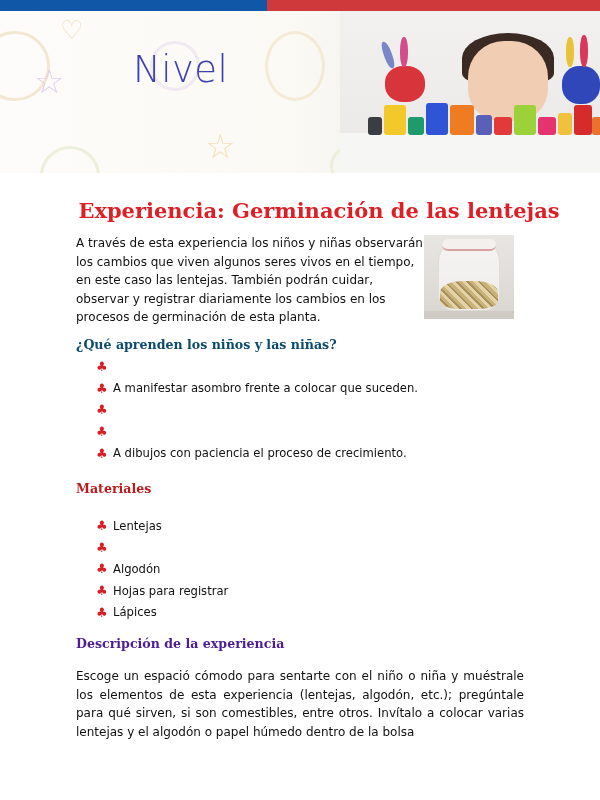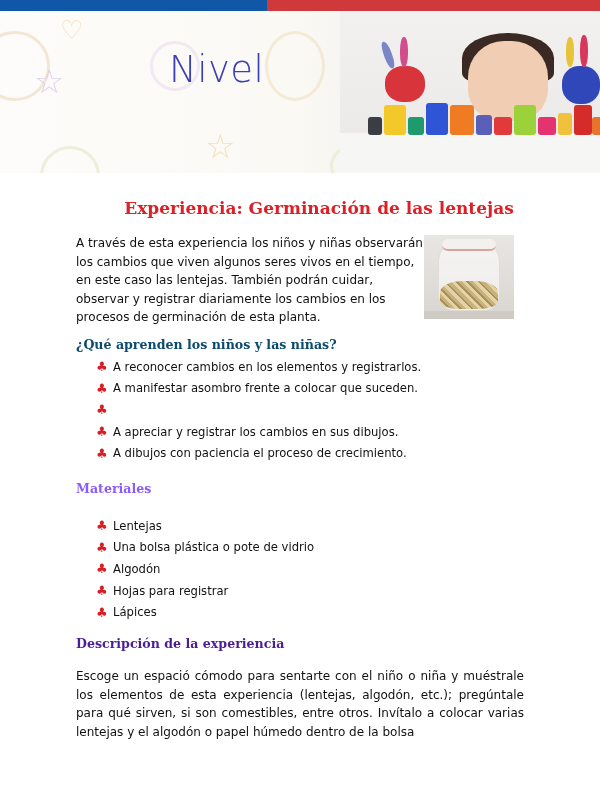--- a/index.html
+++ b/index.html
@@ -8,46 +8,46 @@
 
     .topbar { position: absolute; top: 0; left: 0; width: 600px; height: 11px; }
     .topbar .blue { position: absolute; left: 0; top: 0; width: 267px; height: 11px; background: #1057a8; }
     .topbar .red { position: absolute; left: 267px; top: 0; width: 333px; height: 11px; background: #d0393c; }
 
     .banner { position: absolute; top: 11px; left: 0; width: 600px; height: 162px;
       background: linear-gradient(90deg, #fdfcfa 0%, #fbf9f4 50%, #f3f1ee 65%, #eceae7 100%); overflow: hidden; }
     .doodle { position: absolute; border-radius: 50%; border: 3px solid; opacity: 0.45; }
     .star { position: absolute; color: #d9c7e8; font-size: 34px; opacity: 0.8; }
     .brand { position: absolute; left: 133px; top: 40px; }
-    .brand .nivel { font-family: "DejaVu Sans", sans-serif; font-size: 37px; font-weight: 300; color: #3d3fb5; line-height: 38px; letter-spacing: 0.5px; margin-left: 36px; }
+    .brand .nivel { font-family: "DejaVu Sans", sans-serif; font-size: 37px; font-weight: 300; color: #3d3fb5; line-height: 38px; letter-spacing: 0.5px; }
     .brand .trans { font-family: "DejaVu Sans", sans-serif; font-size: 36px; font-weight: bold; color: #3a3aa8; line-height: 40px; letter-spacing: -0.5px; margin-left: -52px; }
 
     .photo { position: absolute; left: 340px; top: 0; width: 260px; height: 162px; }
     .photo .wall { position: absolute; inset: 0; background: linear-gradient(180deg,#f2f1ef,#e9e8e6); }
     .face { position: absolute; left: 128px; top: 30px; width: 80px; height: 80px; border-radius: 45% 45% 40% 40%; background: #f1cdb3; }
     .hair { position: absolute; left: 122px; top: 22px; width: 92px; height: 50px; border-radius: 50% 50% 20% 20%; background: #3b2a23; }
     .hand { position: absolute; border-radius: 45%; }
     .jar { position: absolute; bottom: 38px; border-radius: 3px; }
     .table { position: absolute; left: 0; bottom: 0; width: 260px; height: 40px; background: #f6f6f5; }
 
     .title { position: absolute; left: 0; width: 600px; top: 198px; text-align: center;
-      font-family: "DejaVu Serif", serif; font-weight: bold; font-size: 17px; color: #dd1f26; padding-left: 38px; }
+      font-family: "DejaVu Serif", serif; font-weight: bold; font-size: 21px; color: #dd1f26; padding-left: 38px; }
 
     .para { position: absolute; font-family: "DejaVu Sans", sans-serif; font-size: 12px; line-height: 18.5px; color: #111; }
     .intro { left: 76px; top: 234px; width: 350px; }
     .jarimg { position: absolute; left: 424px; top: 235px; width: 90px; height: 84px; background: linear-gradient(180deg,#e8e6e3,#d9d6d1); overflow: hidden; }
     .jarimg .glass { position: absolute; left: 14px; top: 6px; width: 62px; height: 70px; border-radius: 30% 30% 25% 25%; background: rgba(255,255,255,0.55); border: 1px solid #e0dcd6; }
     .jarimg .lid { position: absolute; left: 18px; top: 4px; width: 54px; height: 12px; border-radius: 6px; background: #f4f0ee; border-bottom: 2px solid #d7a3a0; }
     .jarimg .lentils { position: absolute; left: 16px; top: 46px; width: 58px; height: 28px; border-radius: 40% 40% 30% 30%;
       background: repeating-linear-gradient(45deg,#c9b27a 0 3px,#e3d3a6 3px 6px,#a8915e 6px 8px); }
     .jarimg .shelf { position: absolute; left: 0; bottom: 0; width: 90px; height: 8px; background: #cfcac3; }
 
     .h2 { position: absolute; left: 76px; font-family: "DejaVu Serif", serif; font-weight: bold; font-size: 12.6px; }
     .h2.pink { top: 337px; color: #0c4a6e; }
-    .h2.green { top: 481px; color: #8b5cf6; }
+    .h2.green { top: 481px; color: #b91c1c; }
     .h2.cyan { top: 636px; color: #4c1d95; }
 
     .list { position: absolute; left: 96px; list-style: none; }
     .list li { height: 21.6px; display: flex; align-items: center; font-family: "DejaVu Sans", sans-serif; font-size: 11.6px; color: #111; }
     .list li .club { color: #d51f24; font-size: 13px; width: 17px; display: inline-block; line-height: 1; }
     .list.learn { top: 356px; }
     .list.mats { top: 515px; }
 
     .desc { left: 76px; top: 667px; width: 448px; text-align: justify; }
   </style>
@@ -107,48 +107,45 @@
   <div class="glass"></div>
   <div class="lid"></div>
   <div class="lentils"></div>
   <div class="shelf"></div>
 </div>
 
 <div class="h2 pink">¿Qué aprenden los niños y las niñas?</div>
 <ul class="list learn">
   <li>
       <span class="club">♣</span>
-      <span>A reconocer cambios en los elementos y registrarlos.</span>
     </li>
   <li>
       <span class="club">♣</span>
       <span>A manifestar asombro frente a colocar que suceden.</span>
     </li>
   <li>
       <span class="club">♣</span>
     </li>
   <li>
       <span class="club">♣</span>
-      <span>A apreciar y registrar los cambios en sus dibujos.</span>
     </li>
   <li>
       <span class="club">♣</span>
       <span>A dibujos con paciencia el proceso de crecimiento.</span>
     </li>
 </ul>
 
 <div class="h2 green">Materiales</div>
 <ul class="list mats">
   <li>
       <span class="club">♣</span>
       <span>Lentejas</span>
     </li>
   <li>
       <span class="club">♣</span>
-      <span>Una bolsa plástica o pote de vidrio</span>
     </li>
   <li>
       <span class="club">♣</span>
       <span>Algodón</span>
     </li>
   <li>
       <span class="club">♣</span>
       <span>Hojas para registrar</span>
     </li>
   <li>

